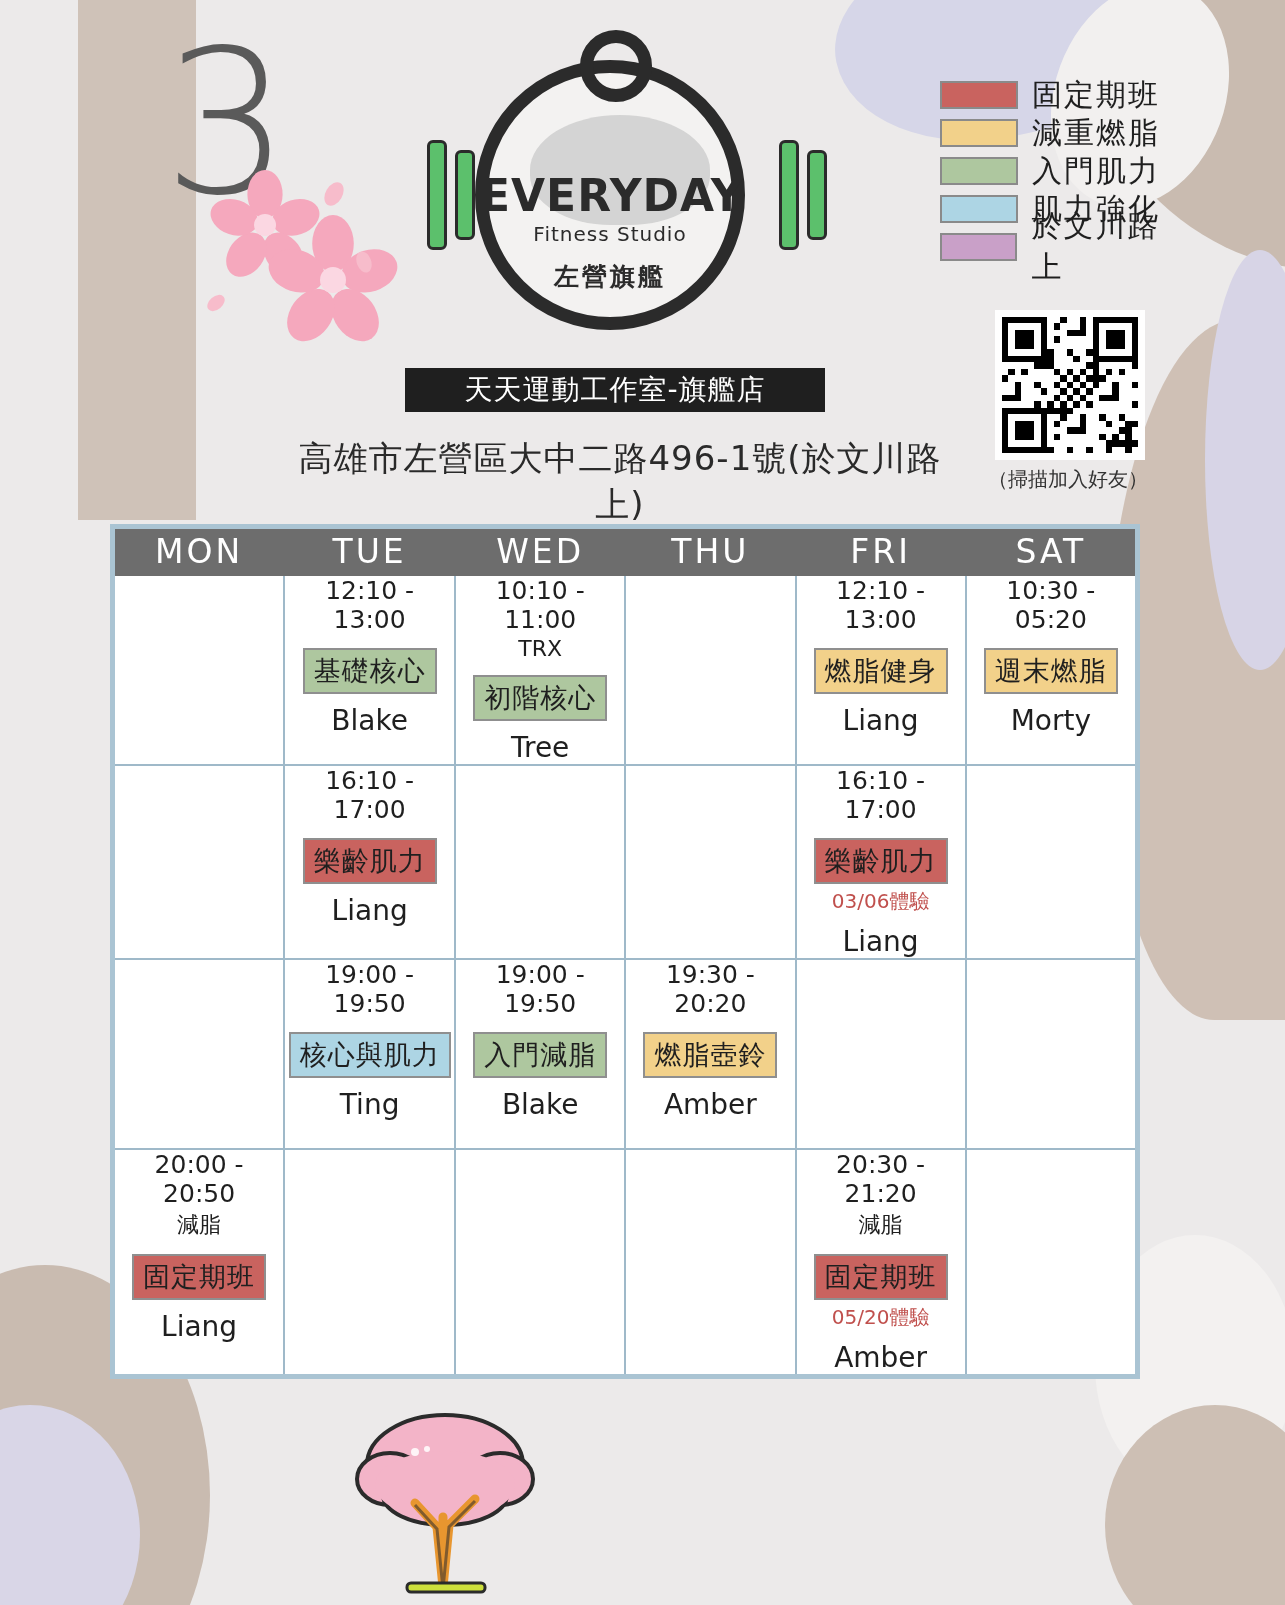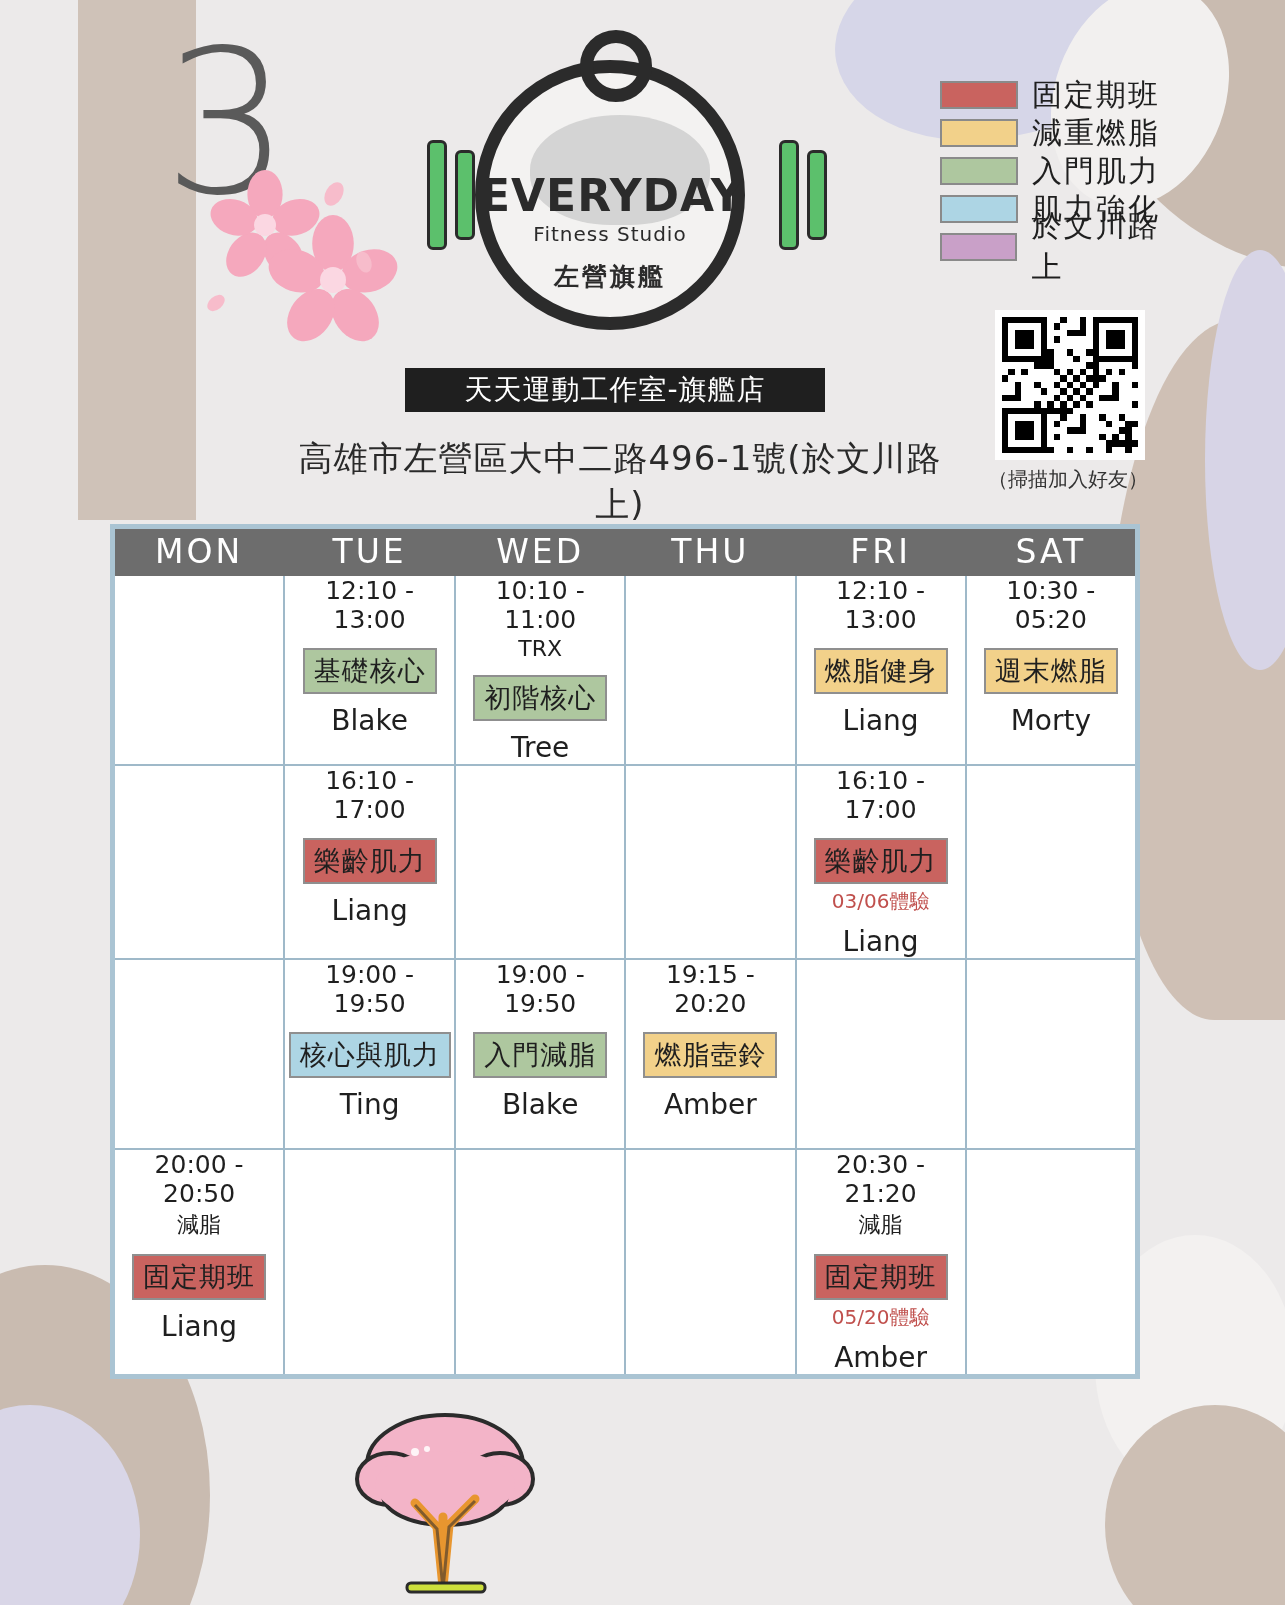--- a/index.html
+++ b/index.html
@@ -783,21 +783,21 @@
             <div class="coach">Ting</div>
           </td>
           <td class="cell">
             <div class="time">19:00 - 19:50</div>
             <div class="tagwrap">
               <span class="tag" style="background:#aec79f">入門減脂</span>
             </div>
             <div class="coach">Blake</div>
           </td>
           <td class="cell">
-            <div class="time">19:15 - 20:20</div>
+            <div class="time">19:30 - 20:20</div>
             <div class="tagwrap">
               <span class="tag" style="background:#f2d18a">燃脂壺鈴</span>
             </div>
             <div class="coach">Amber</div>
           </td>
           <td class="cell empty"></td>
           <td class="cell empty"></td>
         </tr>
         <tr>
           <td class="cell">

